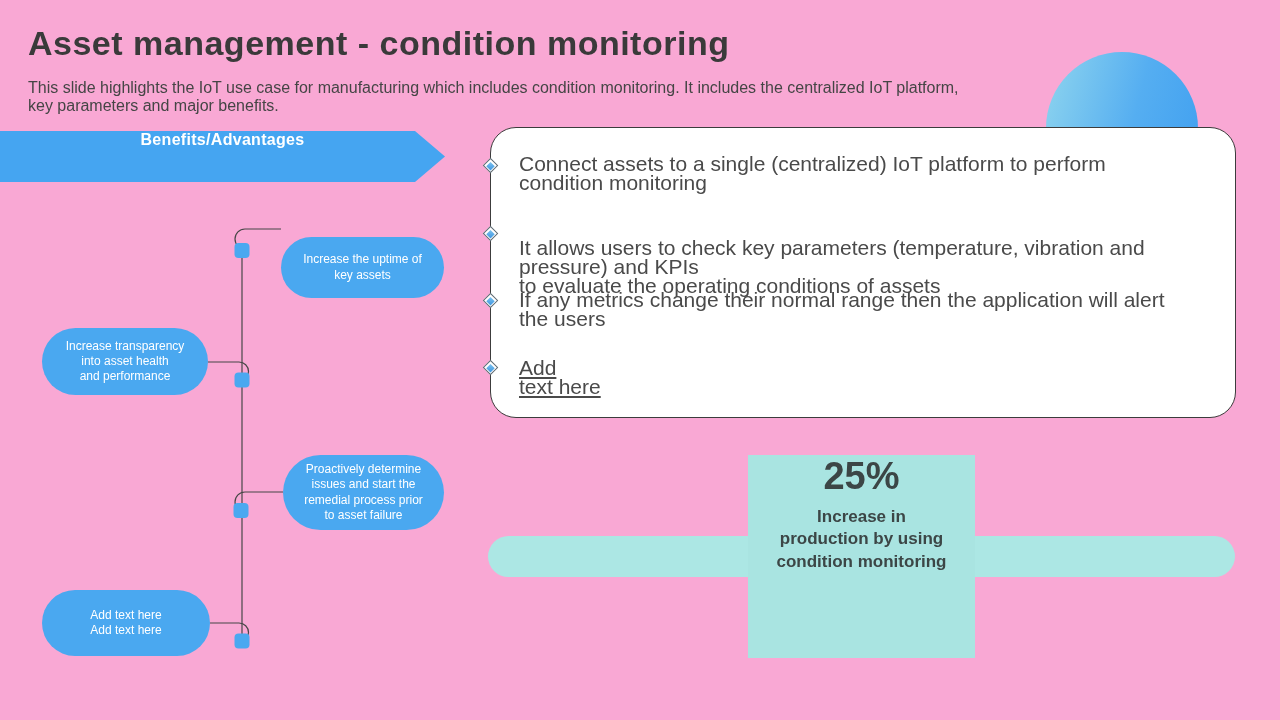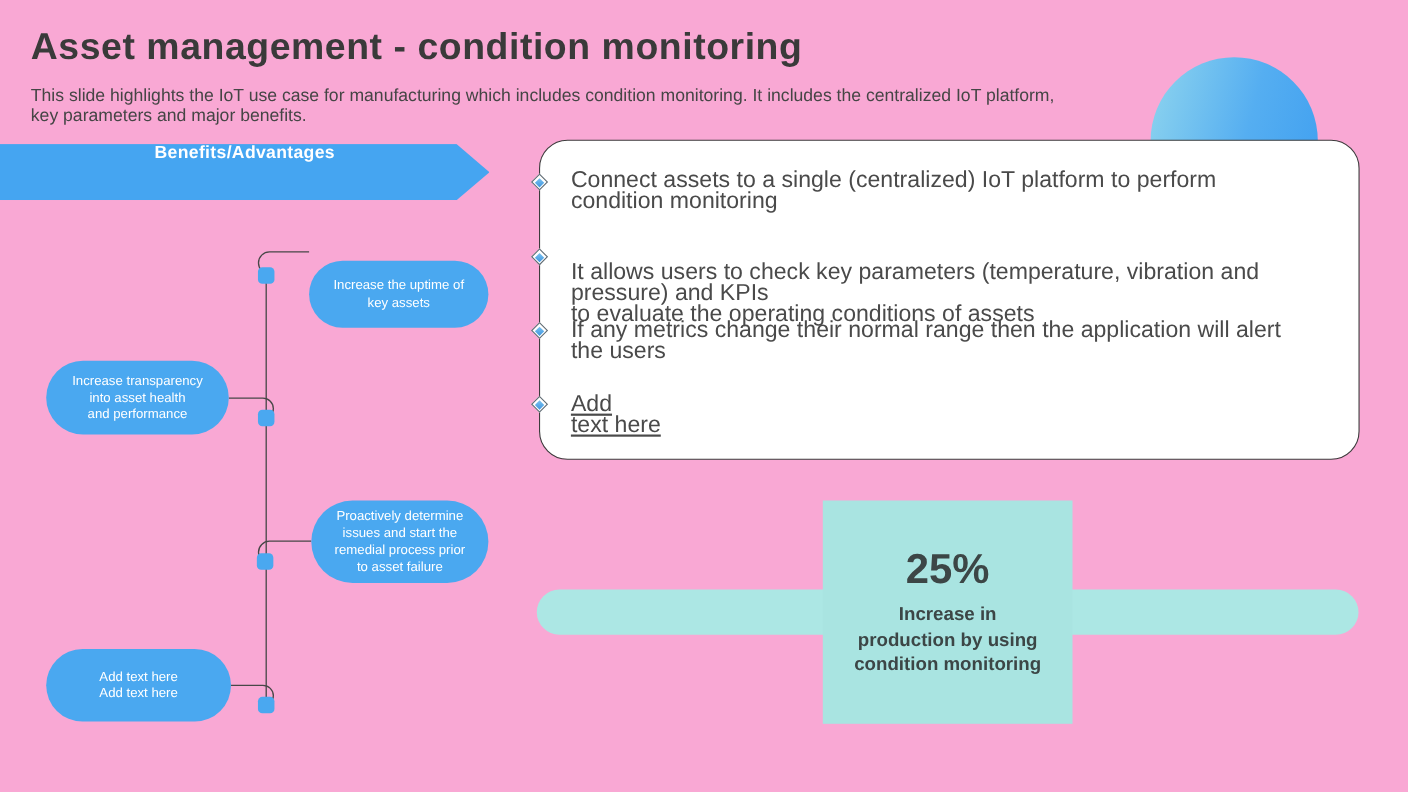--- a/index.html
+++ b/index.html
@@ -58,21 +58,21 @@
     transform:rotate(45deg); display:flex; align-items:center; justify-content:center;
   }
   .diamond-inner { width:6px; height:6px; background:linear-gradient(135deg,#7cc2ef,#3e95e0); }
 
   .stat-bar {
     position:absolute; left:488px; top:536px; width:747px; height:41px; z-index:1;
     background:#ace7e4; border-radius:21px;
   }
   .stat-card {
     position:absolute; left:748px; top:455px; width:227px; height:203px; z-index:2;
-    background:#a9e4e1; display:flex; flex-direction:column; align-items:center; justify-content:center;
+    background:#a9e4e1; display:flex; flex-direction:column; align-items:center; 
     text-align:center;
   }
   .stat-value { font-size:38px; font-weight:700; color:#3c4646; margin-bottom:8px; }
   .stat-caption { font-size:17px; font-weight:700; color:#3c4646; line-height:1.32; white-space:pre-line; }
 
   .footer-note {
     position:absolute; left:0; top:699px; width:1280px; text-align:center;
     font-size:12px; color:#595959;
   }
 </style>

